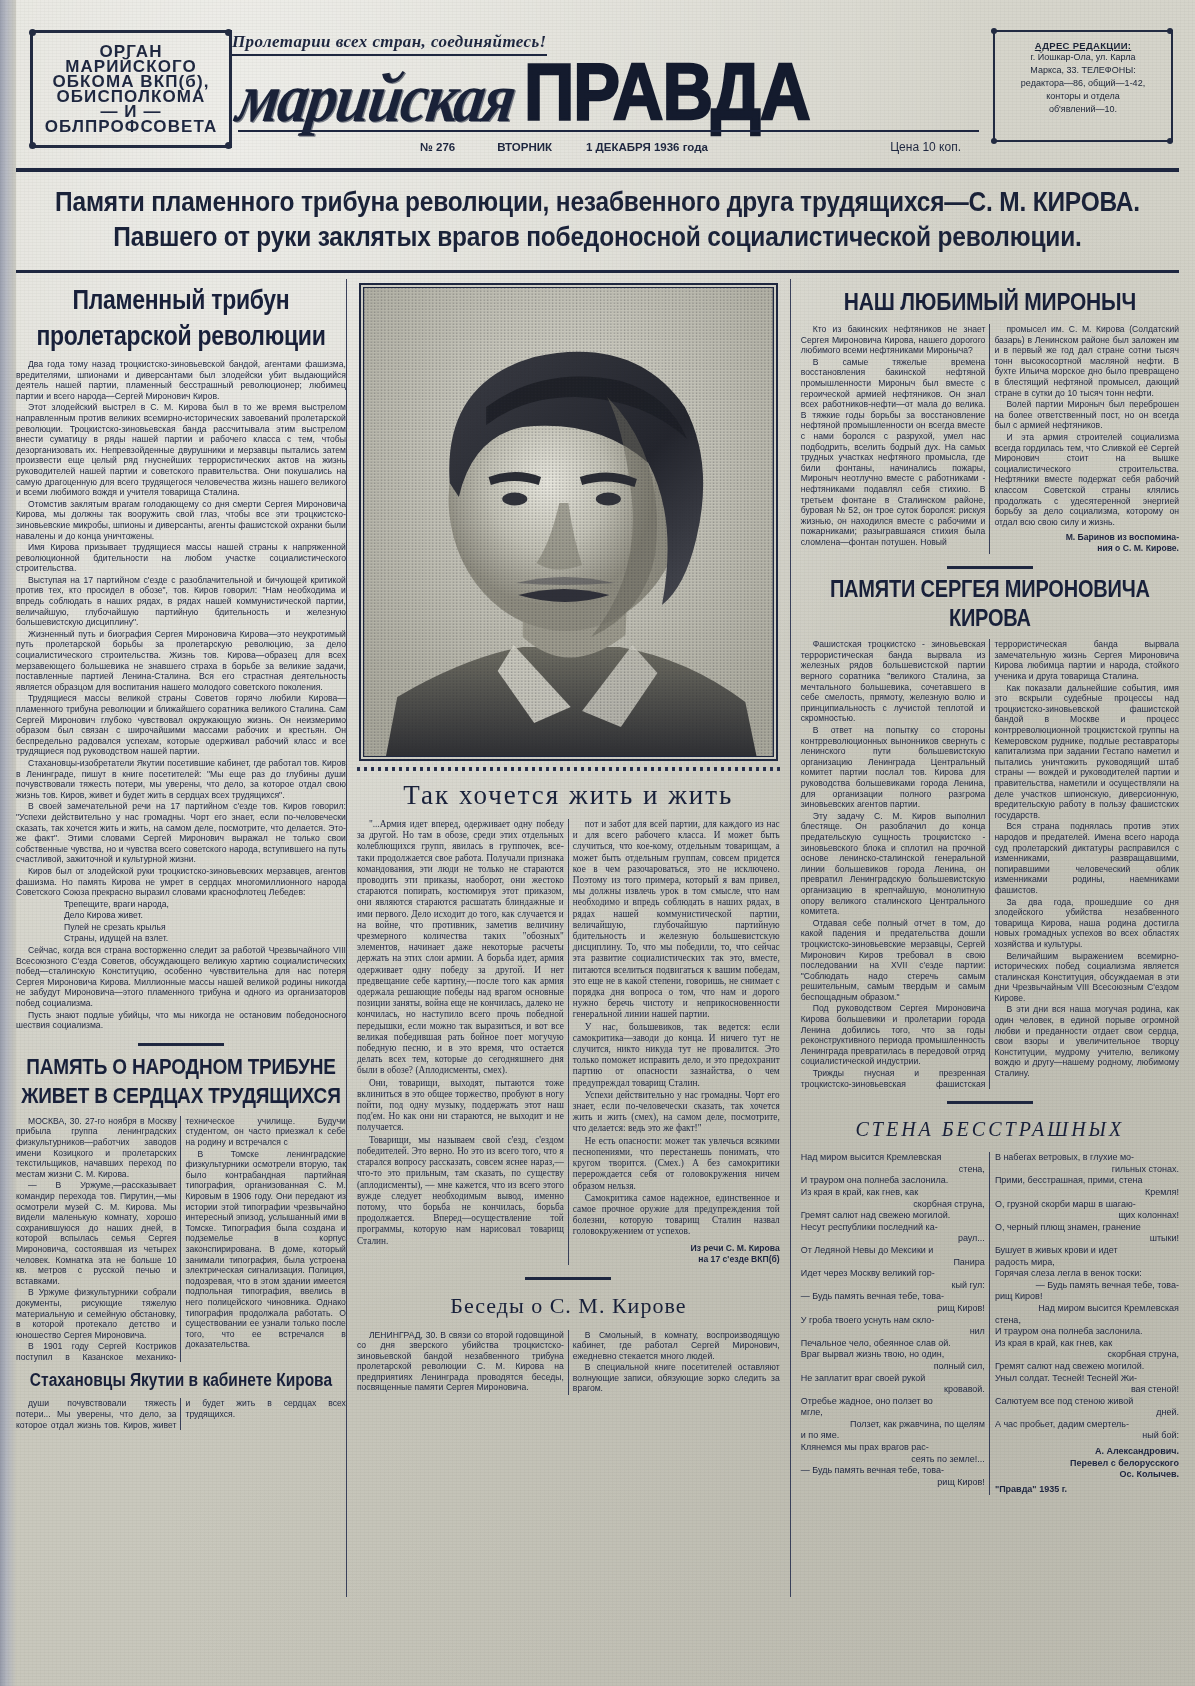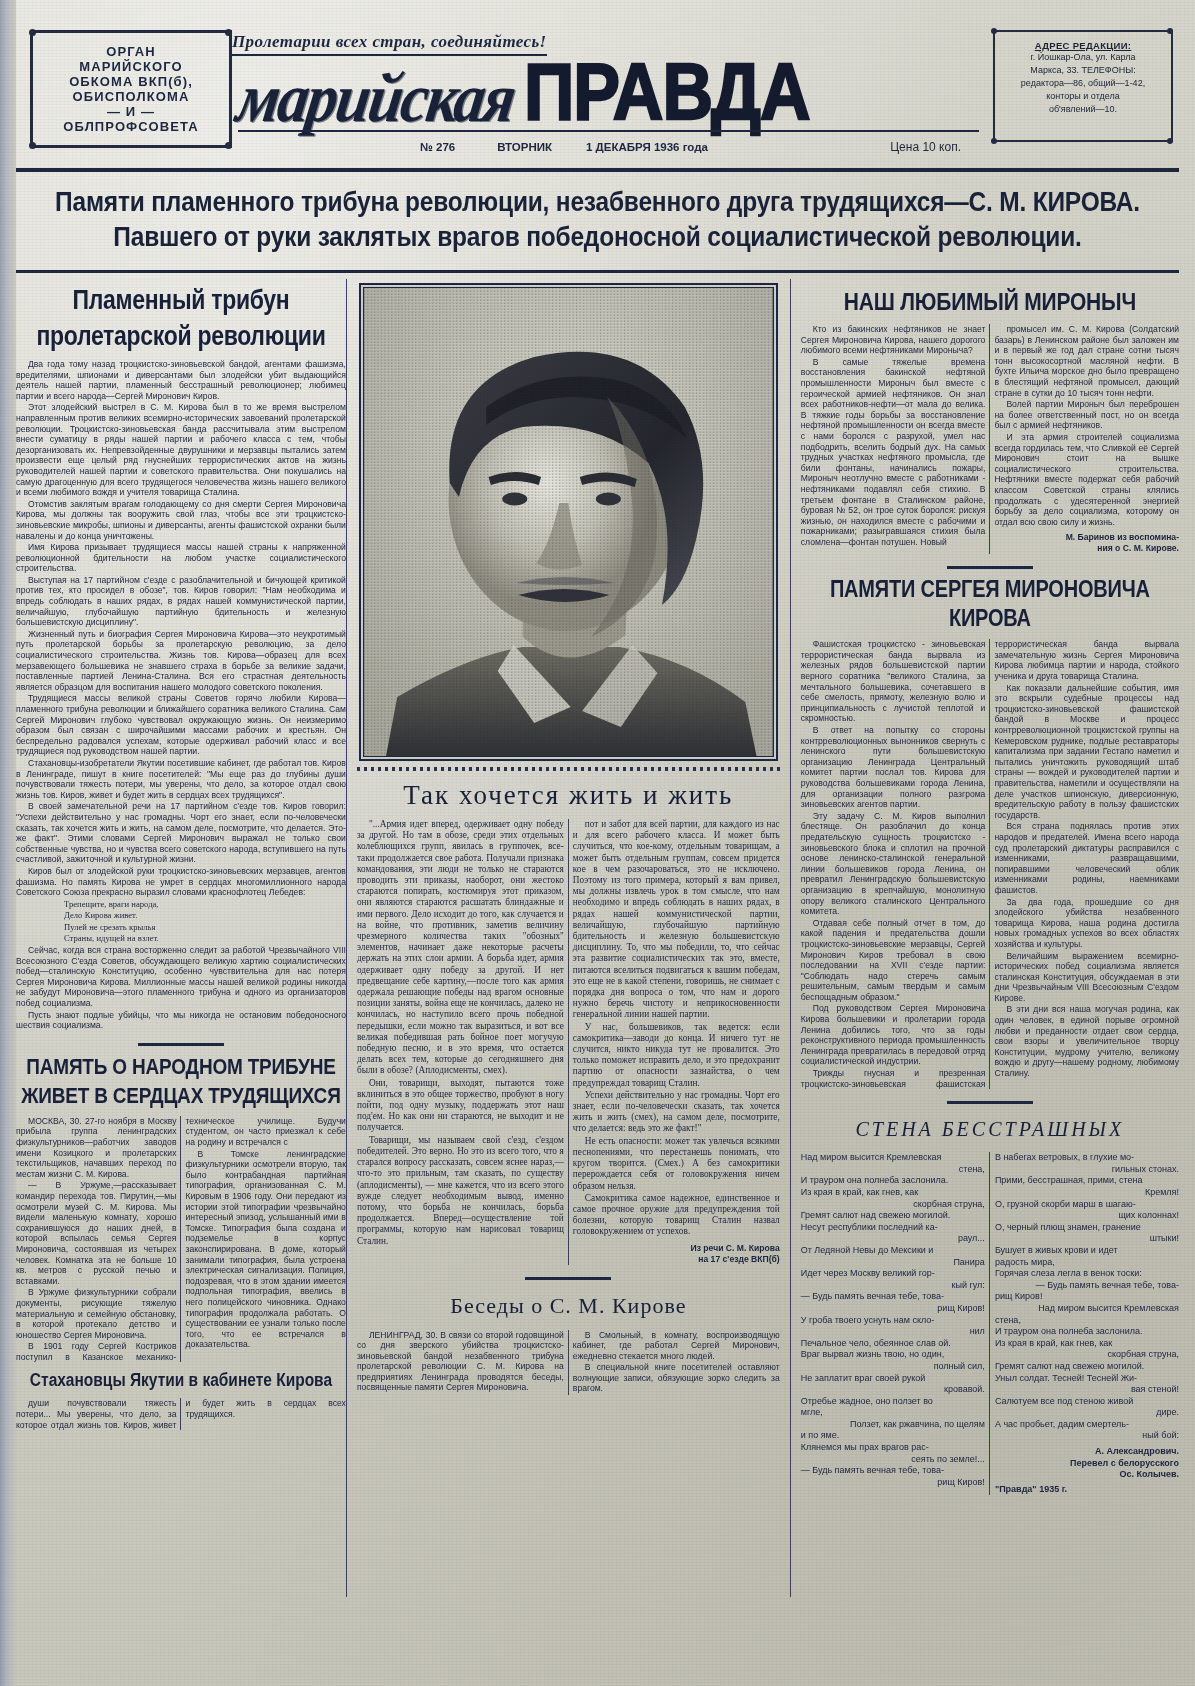--- a/index.html
+++ b/index.html
@@ -46,21 +46,21 @@
     text-align:center;
   }
   .organ-box:before,.organ-box:after{
     content:"";position:absolute;width:7px;height:7px;border-radius:50%;
     background:#222b42;
   }
   .organ-box:before{left:-4px;top:-4px;box-shadow:196px 0 0 #222b42;}
   .organ-box:after{left:-4px;bottom:-4px;box-shadow:196px 0 0 #222b42;}
   .organ-lines{
     font-family:"Liberation Sans", sans-serif;
-    font-weight:bold;font-size:13px;line-height:15px;letter-spacing:1.1px;
+    font-weight:bold;font-size:17px;line-height:15px;letter-spacing:1.1px;
     color:#1e2740;
   }
   .slogan{
     position:absolute;left:216px;top:14px;
     font-family:"Liberation Serif", serif;
     font-style:italic;font-weight:bold;font-size:17px;letter-spacing:.4px;
     color:#1e2740;border-bottom:2px solid #1e2740;padding-bottom:2px;
   }
   .logo-wrap{
     position:absolute;left:222px;top:34px;width:730px;height:74px;
@@ -170,21 +170,21 @@
     font-family:"Liberation Sans",sans-serif;
     font-size:8.6px;line-height:10.6px;
     text-align:justify;text-justify:inter-word;
     color:#1d2540;
     text-indent:12px;
     hyphens:auto;
     word-spacing:.2px;
   }
   .body.serifbody p{font-family:"Liberation Serif",serif;font-size:9.3px;line-height:11.2px;}
   .twocol{column-count:2;column-gap:9px;column-rule:1px solid #39405a;}
-  .verse p{text-indent:0;text-align:left;padding-left:48px;font-family:Liberation Serif, serif;}
+  .verse p{text-indent:0;text-align:left;padding-left:48px;}
   .sig{
     font-family:"Liberation Sans",sans-serif;font-weight:bold;
     font-size:8.6px;line-height:11px;text-align:right;margin-top:5px;color:#1d2540;
   }
 
   
   .portrait-frame{
     border:2px solid #1e2740;padding:2px;margin:4px 2px 0 2px;
     background:#cfcec4;
   }
@@ -495,21 +495,21 @@
           <p>рищ Киров!</p>
           <p class="ind">Над миром высится Кремлевская</p>
           <p>стена,</p>
           <p>И трауром она полнеба заслонила.</p>
           <p>Из края в край, как гнев, как</p>
           <p class="ind">скорбная струна,</p>
           <p>Гремят салют над свежею могилой.</p>
           <p>Уныл солдат. Тесней! Теснейl Жи-</p>
           <p class="ind">вая стеной!</p>
           <p>Салютуем все под стеною живой</p>
-          <p class="ind">дире.</p>
+          <p class="ind">дней.</p>
           <p>А час пробьет, дадим смертель-</p>
           <p class="ind">ный бой:</p>
 
           <p class="ind" style="font-weight:bold;margin-top:4px;">А. Александрович.</p>
           <p class="ind" style="font-weight:bold;">Перевел с белорусского</p>
           <p class="ind" style="font-weight:bold;">Ос. Колычев.</p>
           <p style="font-weight:bold;margin-top:3px;">"Правда" 1935 г.</p>
         </div>
       </div>
 

